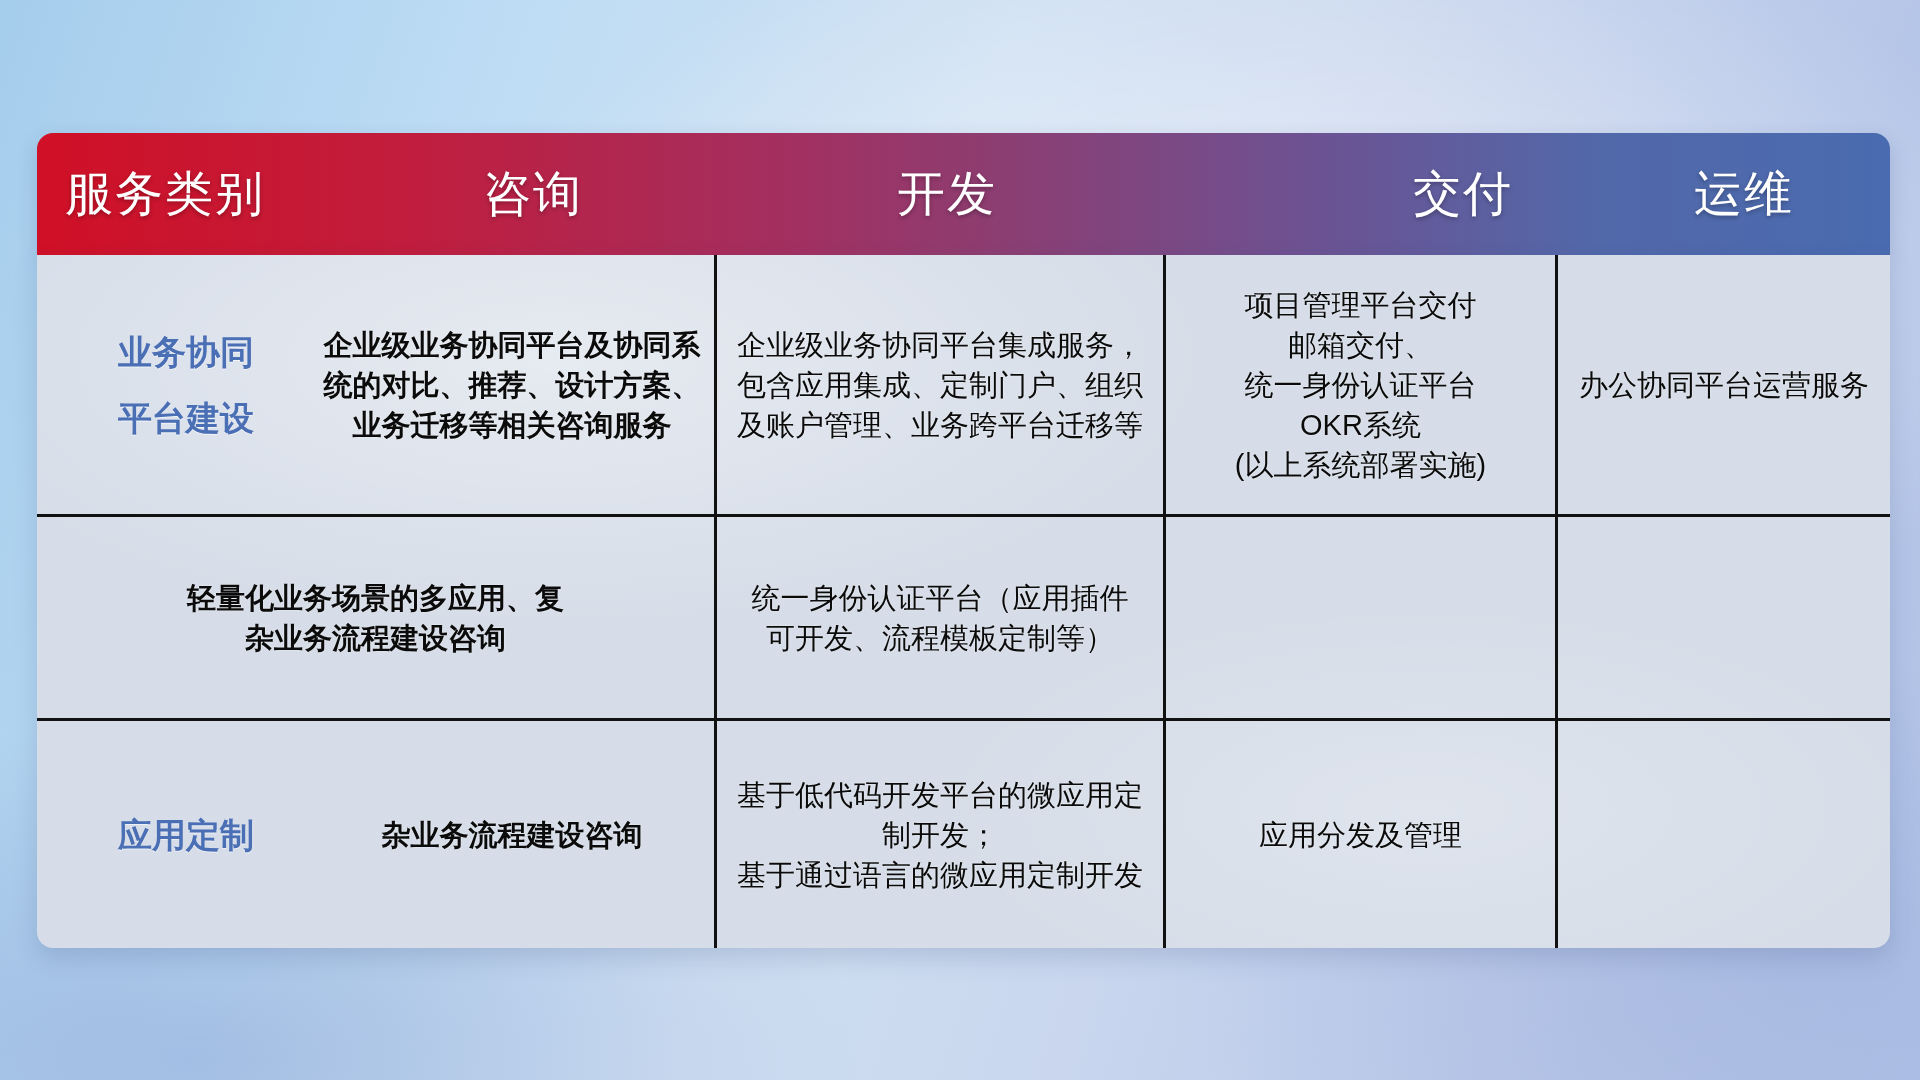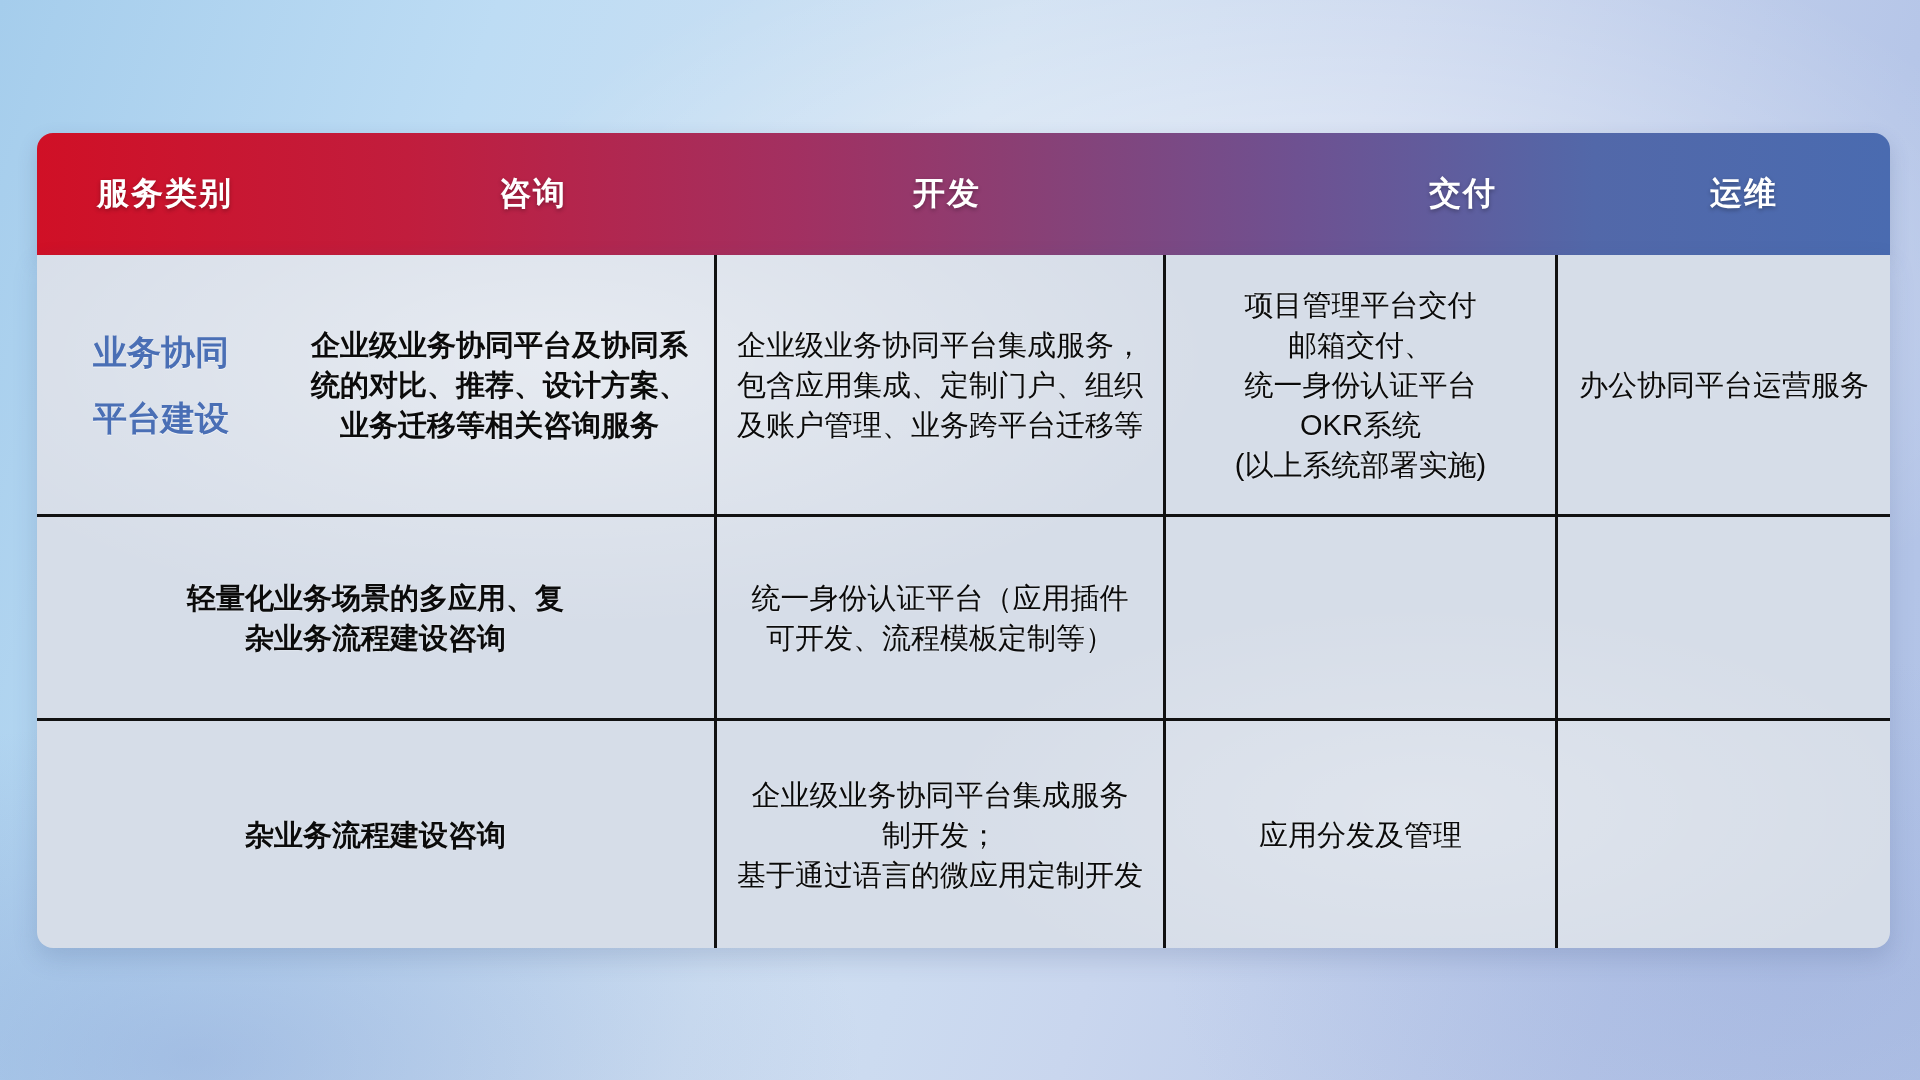--- a/index.html
+++ b/index.html
@@ -27,22 +27,22 @@
     background: linear-gradient(90deg,
       #d01026 0%, #c11d3d 20%, #a23061 41%, #8c3e72 52%,
       #6e5191 68%, #5268a9 84%, #4a6bb0 100%);
     box-shadow: 0 8px 20px rgba(50,70,120,0.20);
   }
   .thead .hlabel {
     position: absolute;
     top: 50%;
     transform: translate(-50%, -50%);
     color: #ffffff;
-    font-size: 32px;
-    font-weight: bold;
+    font-size: 48px;
+    font-weight: normal;
     letter-spacing: 2px;
     white-space: nowrap;
     text-shadow: 0 2px 4px rgba(0,0,0,0.30);
   }
 
   
   .tbody {
     position: absolute;
     left: 37px; top: 255px;
     width: 1853px; height: 693px;
@@ -82,20 +82,21 @@
     display: flex;
     align-items: center;
     justify-content: center;
     text-align: center;
     white-space: pre-line;
     color: #4a6fb5;
     font-weight: bold;
     font-size: 34px;
     line-height: 50px;
     text-shadow: 0 1px 0 rgba(255,255,255,0.55);
+    padding-left: 25px;
   }
   .cat.wide-gap { line-height: 66px; }
   .consult {
     flex: 1 1 auto;
     display: flex;
     align-items: center;
     justify-content: center;
     text-align: center;
     white-space: pre-line;
     padding: 0 6px;
@@ -137,22 +138,23 @@
     <div class="cell first v-line h-line">
       <div class="consult">轻量化业务场景的多应用、复
 杂业务流程建设咨询</div>
     </div>
     <div class="cell v-line h-line">统一身份认证平台（应用插件
 可开发、流程模板定制等）</div>
     <div class="cell v-line h-line"></div>
     <div class="cell h-line"></div>
 
     <div class="cell first v-line">
+      <div class="cat">应用定制</div>
       <div class="consult">杂业务流程建设咨询</div>
     </div>
-    <div class="cell v-line">企业级业务协同平台集成服务
+    <div class="cell v-line">基于低代码开发平台的微应用定
 制开发；
 基于通过语言的微应用定制开发</div>
     <div class="cell v-line">应用分发及管理</div>
     <div class="cell"></div>
 
   </div>
 </div>
 
 </body></html>

